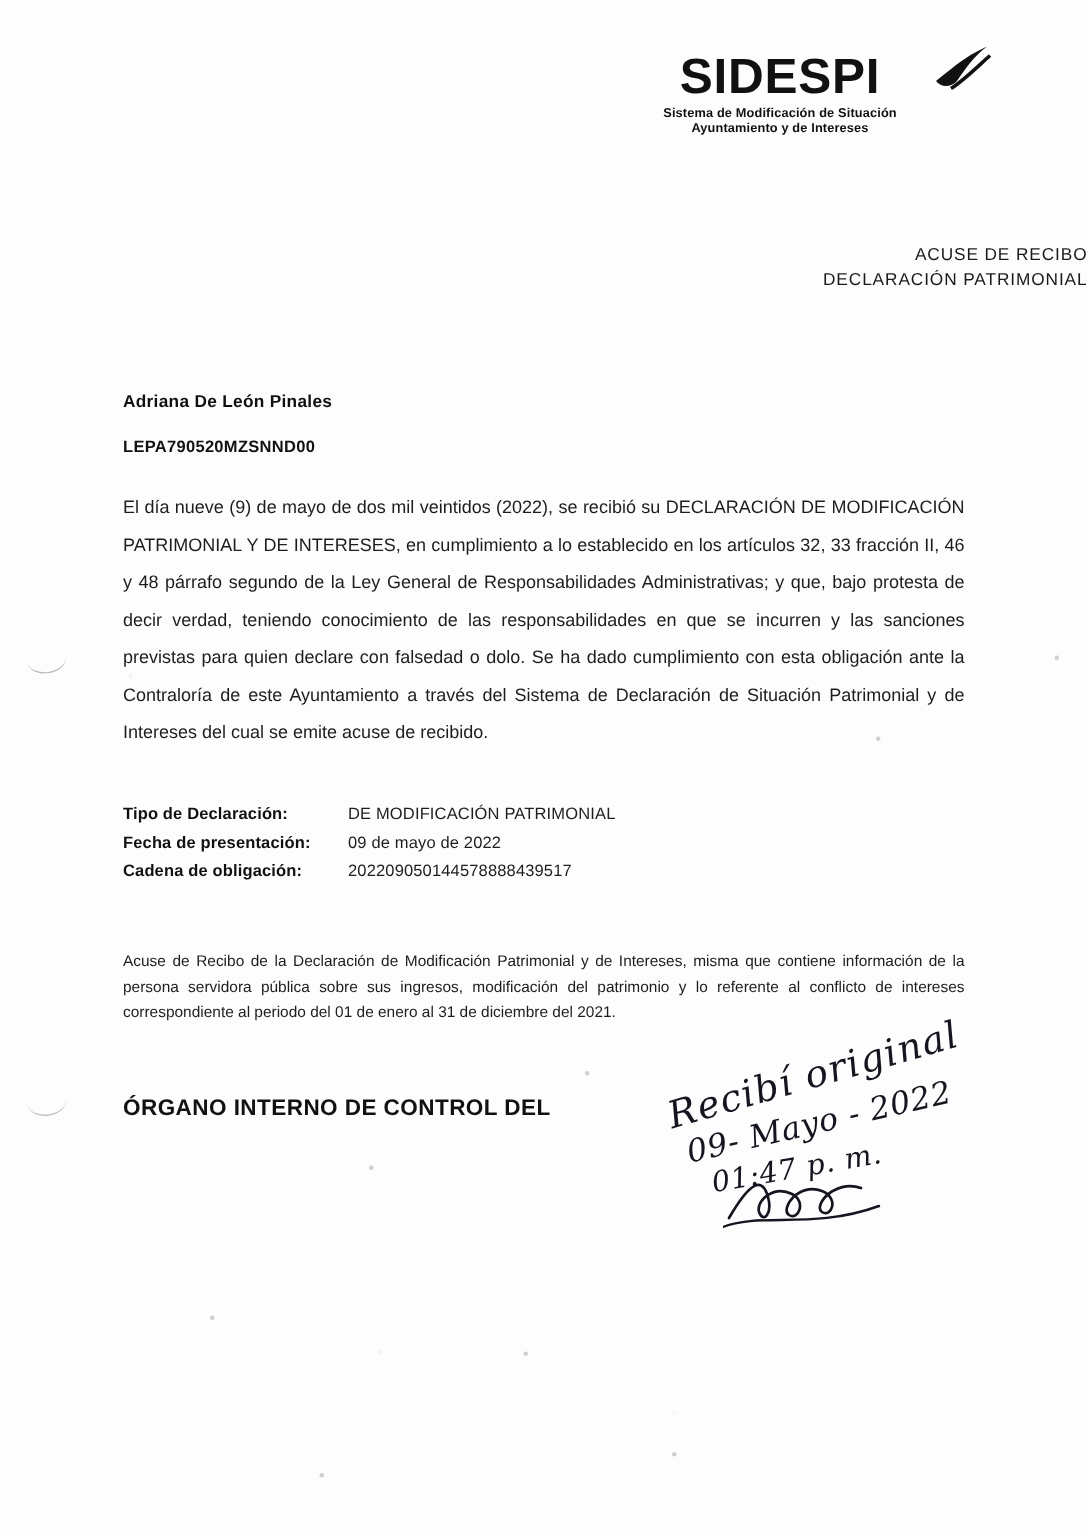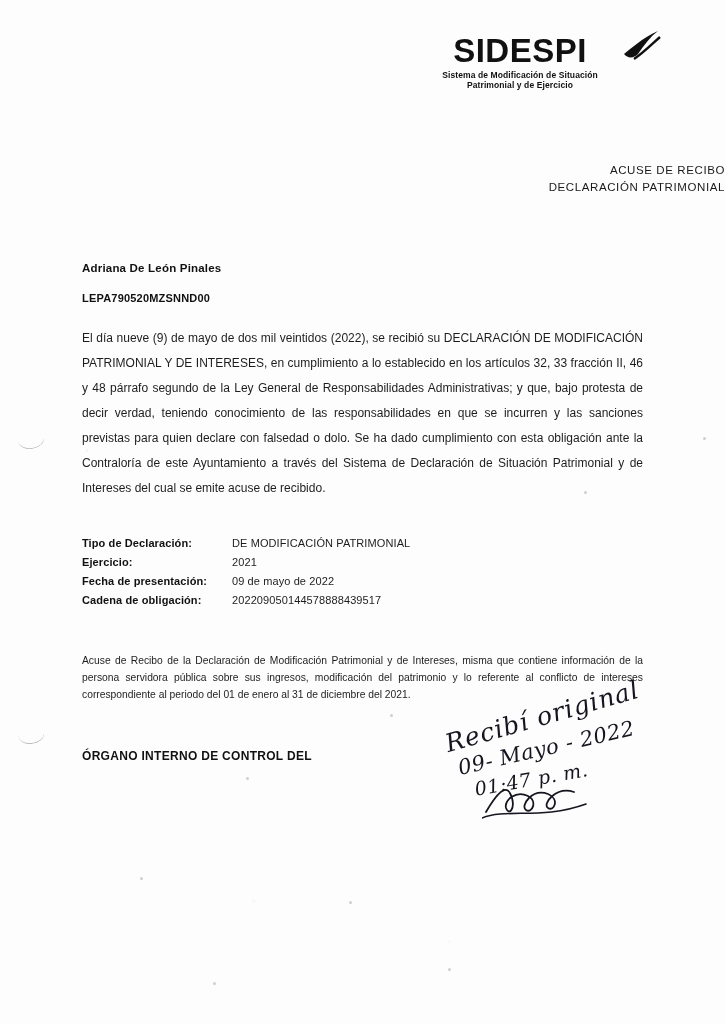--- a/index.html
+++ b/index.html
@@ -133,21 +133,21 @@
   .note {
     margin-top: 46px;
     font-size: 10.3px;
     line-height: 17px;
     text-align: justify;
     color: #1d1d1d;
   }
 
   .org-line {
     margin-top: 46px;
-    font-size: 12px;
+    font-size: 15px;
     font-weight: bold;
     letter-spacing: 0.3px;
     color: #111;
   }
 
   
   .handwriting {
     position: absolute;
     left: 440px;
     top: 660px;
@@ -219,43 +219,39 @@
 
   <div class="logo-block">
     <div class="logo-word">SIDESPI</div>
     <span class="logo-swoosh">
       <svg viewBox="0 0 40 34" width="40" height="34" aria-hidden="true">
         <path d="M2 26 C10 20 20 10 36 3 C28 9 22 17 16 26 C12 30 6 31 2 26 Z" fill="#111"></path>
         <path d="M12 31 C20 26 28 18 38 9" stroke="#111" stroke-width="2.4" fill="none"></path>
       </svg>
     </span>
     <div class="logo-sub1">Sistema de Modificación de Situación</div>
-    <div class="logo-sub2">Patrimonial y de Ejercicio</div>
+    <div class="logo-sub2">Ayuntamiento y de Intereses</div>
   </div>
 
   <div class="doc-title">
     <div>ACUSE DE RECIBO</div>
     <div>DECLARACIÓN PATRIMONIAL</div>
   </div>
 
   <div class="content">
 
     <div class="person-name">Adriana De León Pinales</div>
     <div class="person-curp">LEPA790520MZSNND00</div>
 
     <div class="paragraph">El día nueve (9) de mayo de dos mil veintidos (2022), se recibió su DECLARACIÓN DE MODIFICACIÓN PATRIMONIAL Y DE INTERESES, en cumplimiento a lo establecido en los artículos 32, 33 fracción II, 46 y 48 párrafo segundo de la Ley General de Responsabilidades Administrativas; y que, bajo protesta de decir verdad, teniendo conocimiento de las responsabilidades en que se incurren y las sanciones previstas para quien declare con falsedad o dolo. Se ha dado cumplimiento con esta obligación ante la Contraloría de este Ayuntamiento a través del Sistema de Declaración de Situación Patrimonial y de Intereses del cual se emite acuse de recibido.</div>
 
     <div class="fields">
       <div class="field-row">
         <div class="field-label">Tipo de Declaración:</div>
         <div class="field-value">DE MODIFICACIÓN PATRIMONIAL</div>
-      </div>
-      <div class="field-row">
-        <div class="field-label">Ejercicio:</div>
-        <div class="field-value">2021</div>
       </div>
       <div class="field-row">
         <div class="field-label">Fecha de presentación:</div>
         <div class="field-value">09 de mayo de 2022</div>
       </div>
       <div class="field-row">
         <div class="field-label">Cadena de obligación:</div>
         <div class="field-value">202209050144578888439517</div>
       </div>
     </div>

